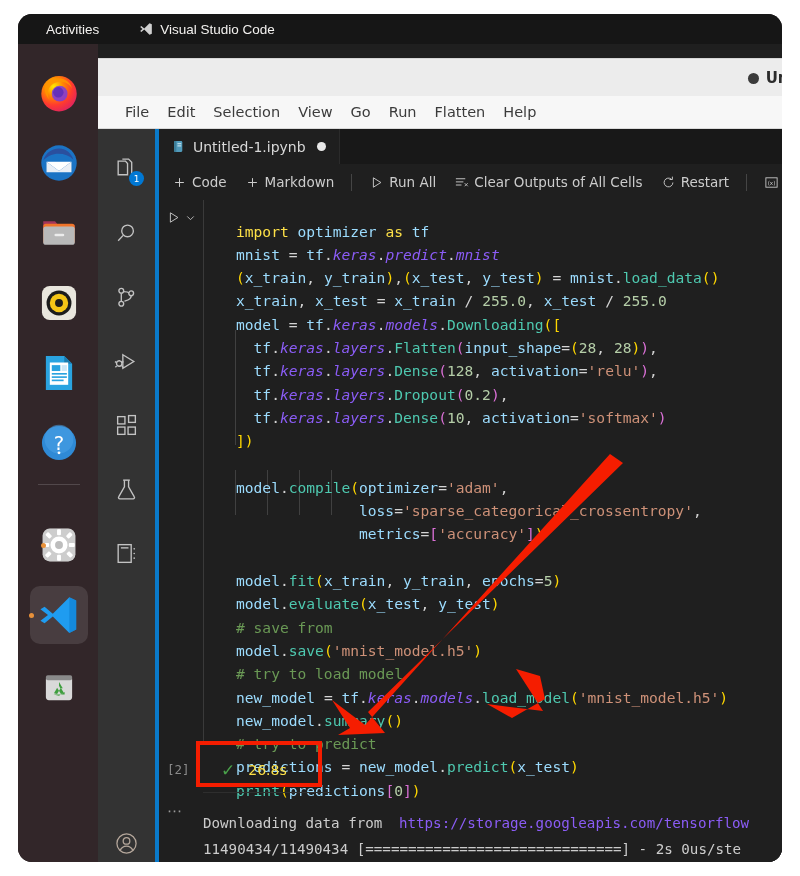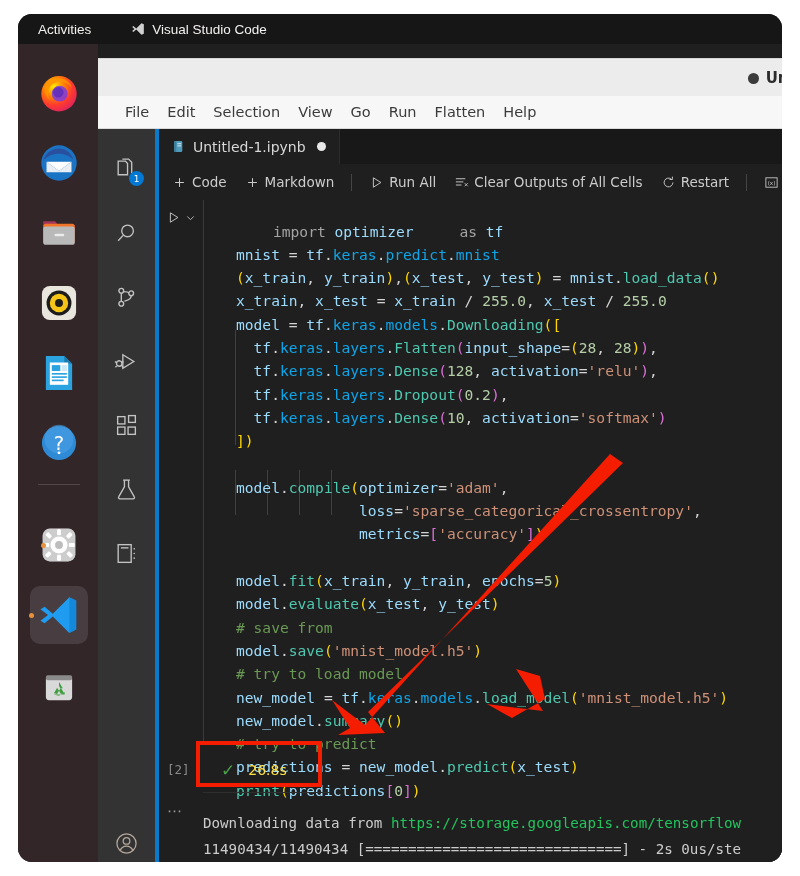--- a/index.html
+++ b/index.html
@@ -13,21 +13,21 @@
     position:absolute;left:18px;top:14px;width:764px;height:848px;
     background:#1d1517;border-radius:14px;overflow:hidden;
   }
 
   
   .topbar{
     position:absolute;left:0;top:0;width:764px;height:30px;
     background:#161616;color:#ffffff;
     font-size:13.5px;display:flex;align-items:center;
   }
-  .topbar .activities{margin-left:20px;color:#f3f1ef;}
+  .topbar .activities{margin-left:28px;color:#f3f1ef;}
   .topbar .appname{margin-left:40px;display:flex;align-items:center;gap:7px;color:#f3f1ef;}
   .vsc-mini{width:14px;height:14px;}
 
   
   .dock{
     position:absolute;left:0;top:30px;width:80px;height:818px;
     background:#2b1f22;
   }
   .dock-inner{position:absolute;left:0;top:0;width:80px;height:818px;
     background:rgba(255,255,255,0.035);}
@@ -121,23 +121,23 @@
   .runbtn{position:absolute;left:7px;top:10px;color:#c8c8c8;display:flex;align-items:center;gap:3px;}
   .cellbox{
     position:absolute;left:44px;top:0;width:595px;height:545px;background:#1f1f1f;
     border-left:1px solid #3a3a3a;
   }
   .code{
     position:absolute;left:32px;top:5px;width:565px;
     font-family:"DejaVu Sans Mono",monospace;font-size:14.6px;line-height:23.3px;
     white-space:pre;color:#d4d4d4;
   }
-  .k{color:#a3a3a3;margin-left:37px;}       
+  .k{color:#fde047;}       
   .v{color:#9cdcfe;}       
-  .p{color:#0ea5e9;}       
+  .p{color:#8b5cf6;font-style:italic;}       
   .f{color:#4ec9b0;}       
   .s{color:#ce9178;}       
   .n{color:#b5cea8;}       
   .c{color:#6a9955;}       
   .o{color:#d4d4d4;}       
   .br1{color:#ffd700;}     
   .br2{color:#da70d6;}     
   .indentguide{position:absolute;width:1px;background:#404040;}
 
   
@@ -158,21 +158,21 @@
 
   .outputarea{
     position:absolute;left:0;top:596px;width:639px;height:66px;
   }
   .out-dots{position:absolute;left:8px;top:6px;color:#9a9a9a;font-size:15px;letter-spacing:1px;}
   .outtext{
     position:absolute;left:44px;top:0;width:600px;
     font-family:"DejaVu Sans Mono",monospace;font-size:14.2px;line-height:26px;
     white-space:pre;color:#cccccc;
   }
-  .url{color:#22c55e;}
+  .url{color:#8b5cf6;margin-left:8px;}
 
   
   .ann{position:absolute;pointer-events:none;}
   .ann-rect{
     left:196px;top:741px;width:126px;height:46px;
     border:4px solid #f51d00;box-sizing:border-box;
   }
   svg.arrows{position:absolute;left:0;top:0;width:800px;height:876px;pointer-events:none;}
 </style>
 </head>

